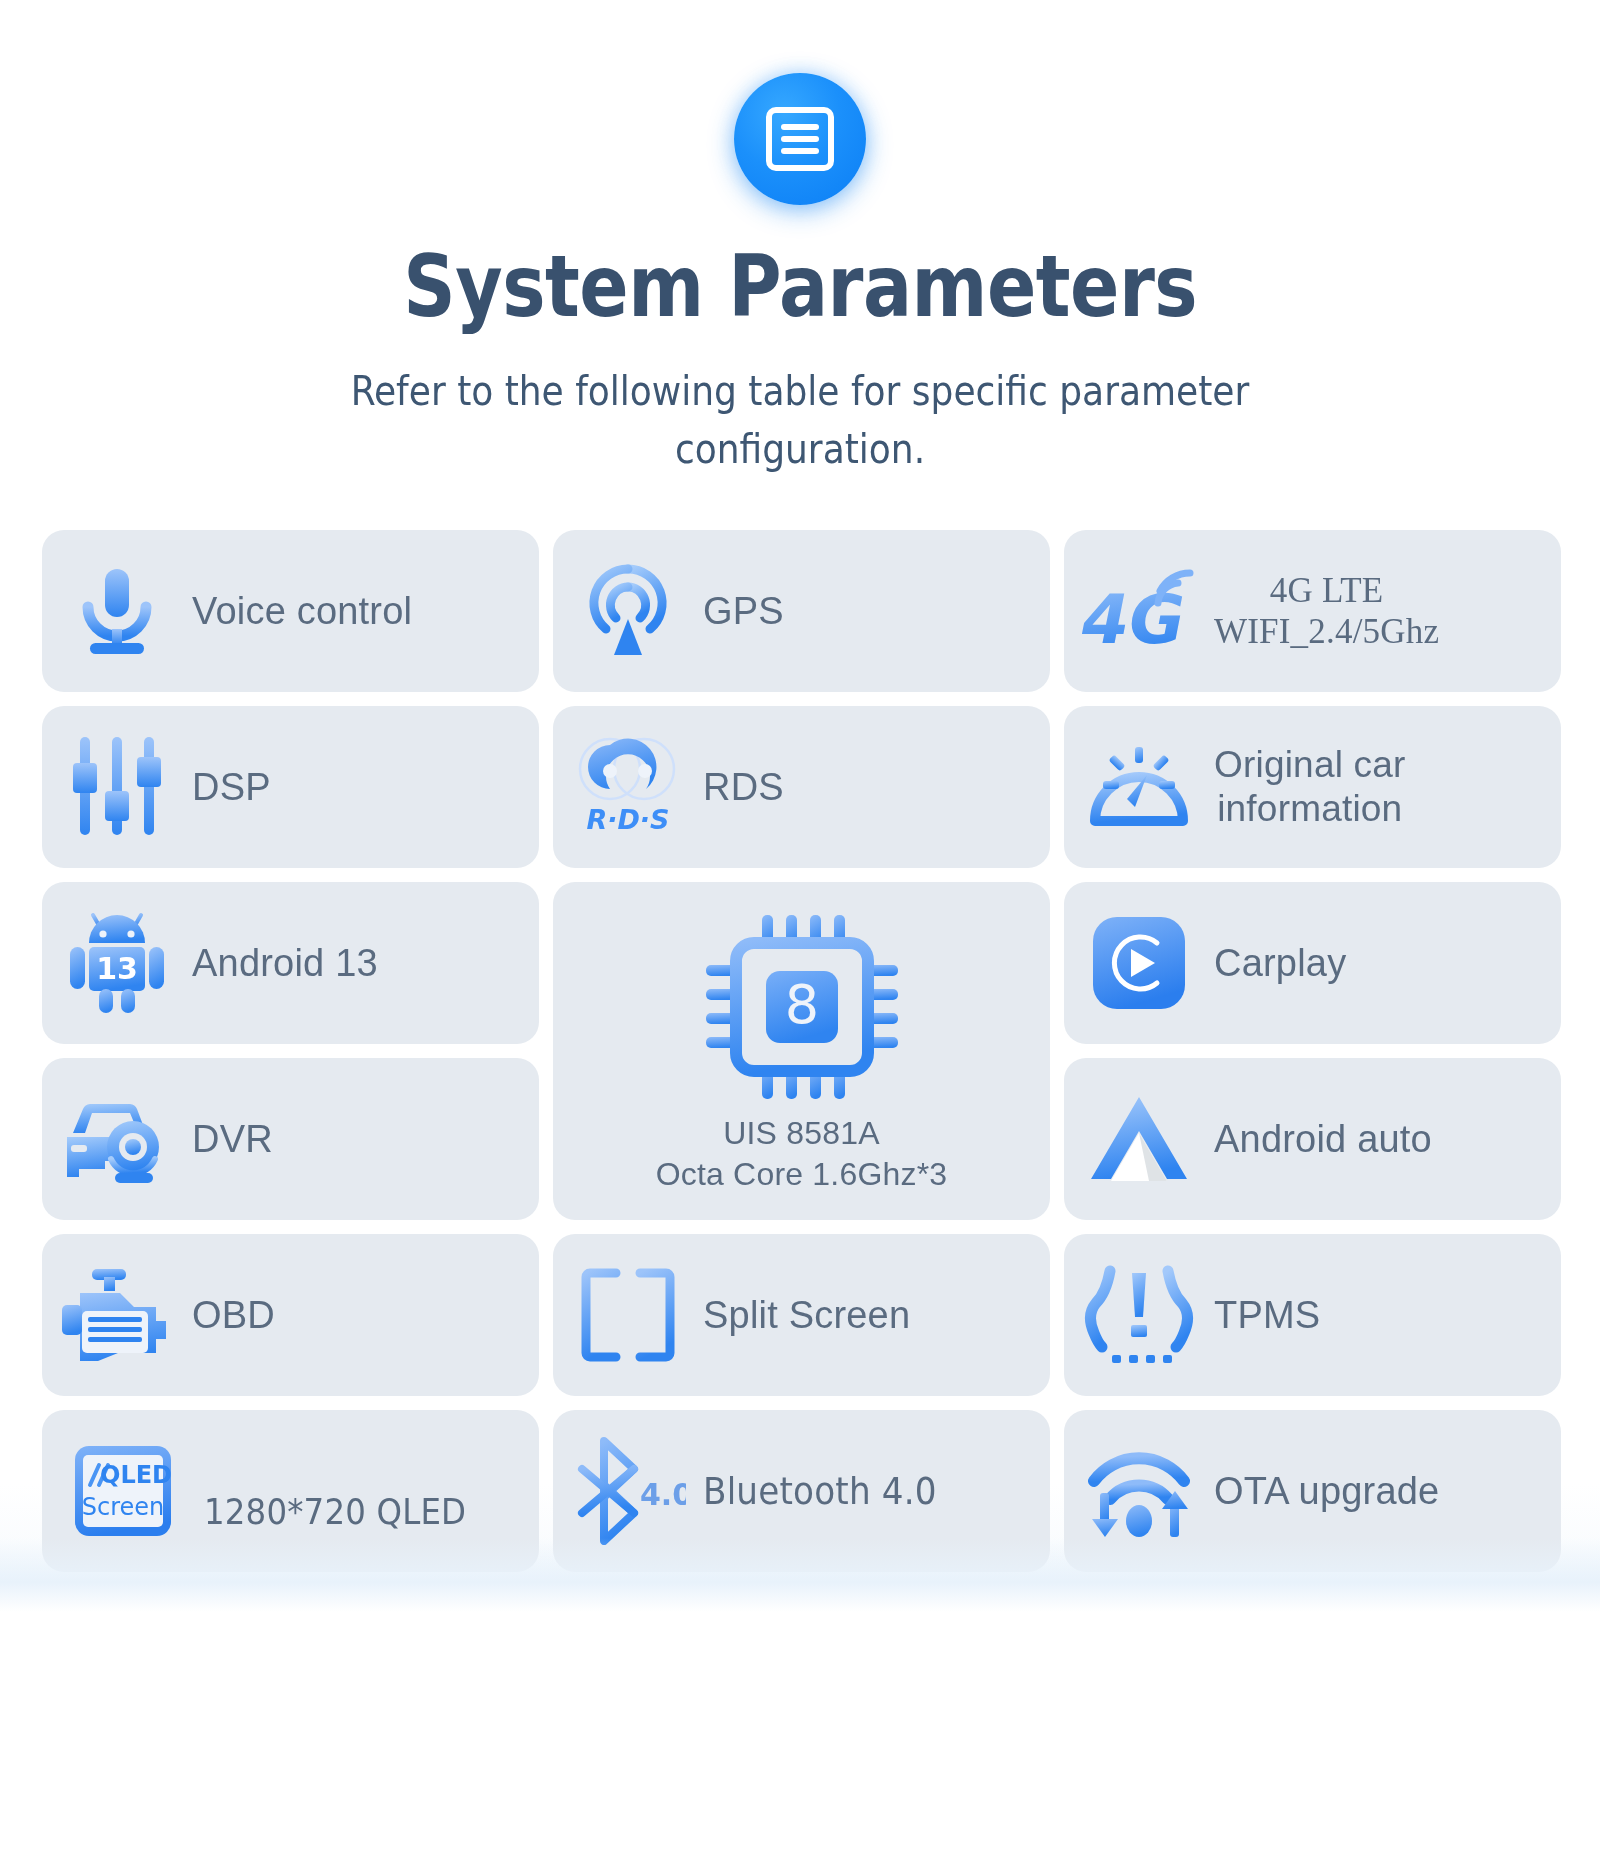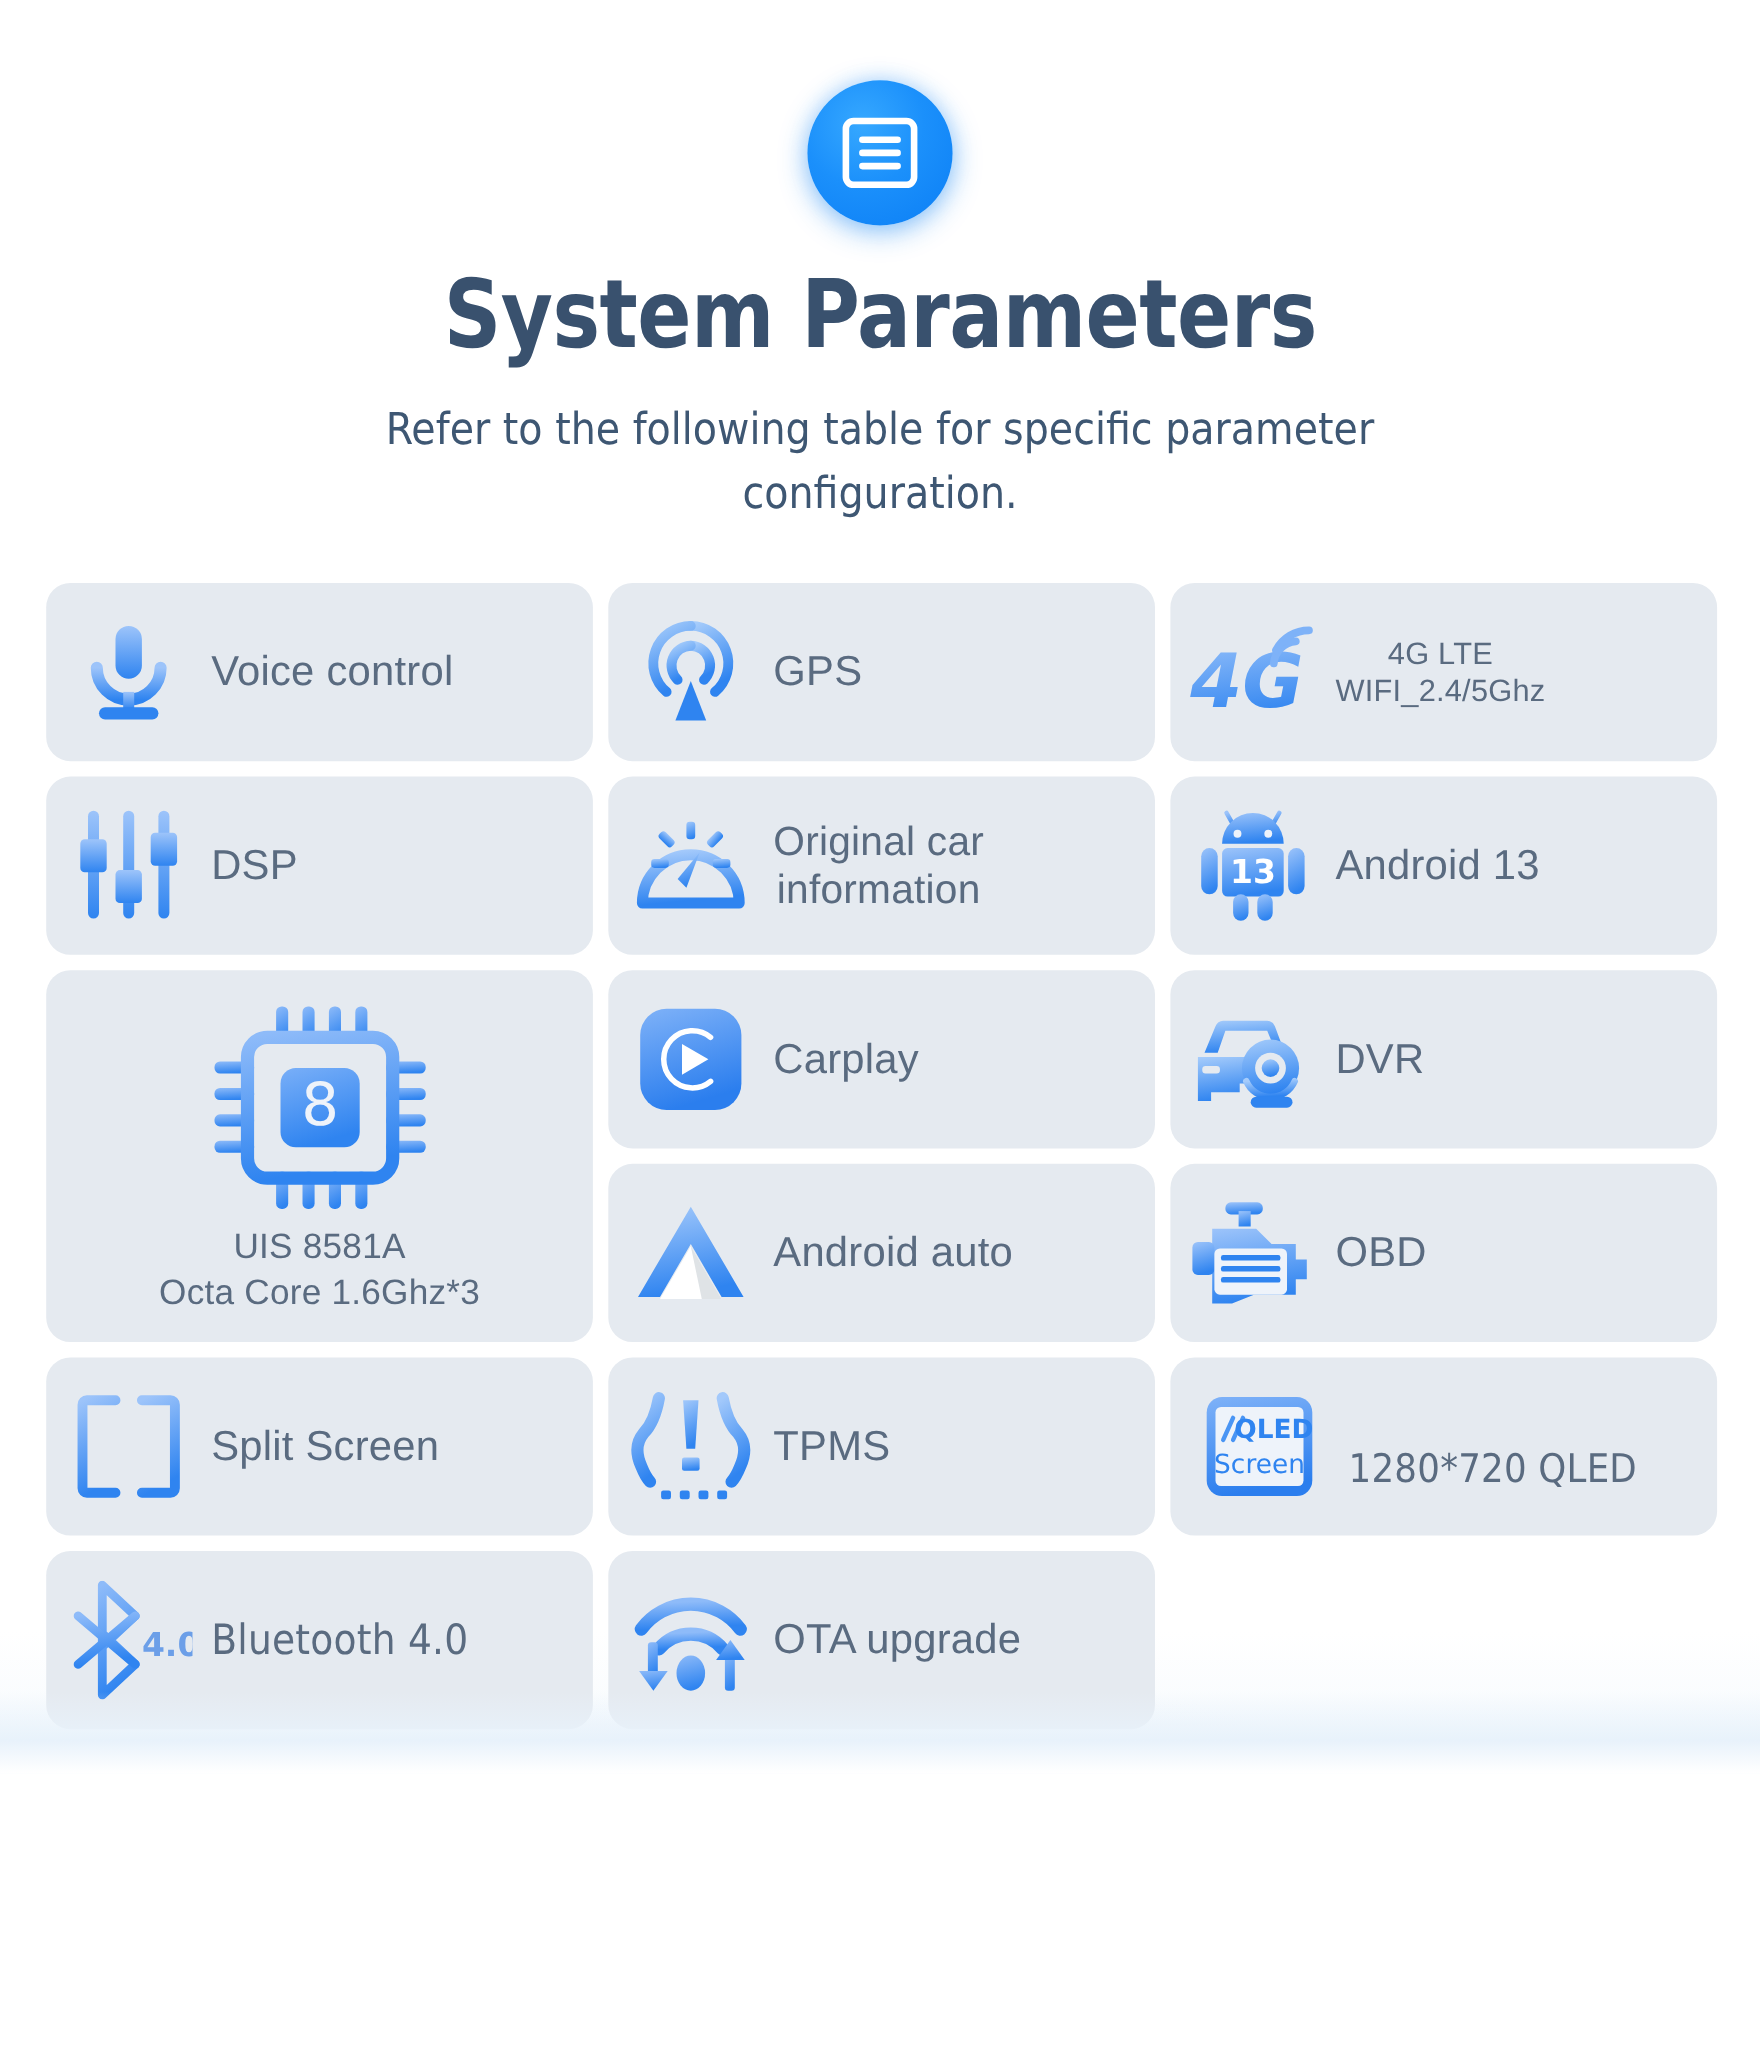--- a/index.html
+++ b/index.html
@@ -134,21 +134,21 @@
     width: 210px;
     height: 200px;
   }
   .card.cpu .card-label {
     text-align: center;
     font-size: 32px;
     line-height: 1.28;
     white-space: nowrap;
   }
 
-  .card.four-g .card-label { text-align: center; font-size: 28px; }
+  .card.four-g .card-label { text-align: center; font-size: 35px; font-family: Liberation Serif, serif; }
   .card.orig .card-label { font-size: 37px; line-height: 1.2; }
 
   .card.qled .card-icon { width: 130px; }
   .card.qled .card-label { font-size: 36px; margin-top: 43px; }
 
   .footer-bar {
     position: absolute;
     left: 0;
     right: 0;
     bottom: 0;
@@ -248,20 +248,39 @@
           <rect x="45" y="2" width="10" height="98" rx="5" fill="url(#gEq)"></rect>
           <rect x="77" y="2" width="10" height="98" rx="5" fill="url(#gEq)"></rect>
           <rect x="6" y="28" width="24" height="30" rx="4" fill="url(#gEq)"></rect>
           <rect x="38" y="56" width="24" height="30" rx="4" fill="url(#gEq)"></rect>
           <rect x="70" y="22" width="24" height="30" rx="4" fill="url(#gEq)"></rect>
         </svg>
       </span>
       <span class="card-label">DSP</span>
     </div>
 
+    <div class="card">
+      <span class="card-icon">
+        <svg width="108" height="104" viewBox="0 0 108 104">
+          <defs>
+              <linearGradient id="gRds" x1="0" y1="0" x2="0.4" y2="1">
+            <stop offset="0%" stop-color="#8fbbf9"></stop>
+                <stop offset="100%" stop-color="#2f84f0"></stop>
+          </linearGradient>
+            </defs>
+          <circle cx="36" cy="34" r="30" fill="none" stroke="#cfe0fb" stroke-width="2.5"></circle>
+          <circle cx="70" cy="34" r="30" fill="none" stroke="#cfe0fb" stroke-width="2.5"></circle>
+          <path d="M36 10 a22 22 0 1 0 0 44 a22 22 0 1 1 36 0 a22 22 0 1 0 -36 -44 Z" fill="url(#gRds)"></path>
+          <circle cx="36" cy="36" r="7" fill="#eef3fa"></circle>
+          <circle cx="71" cy="36" r="7" fill="#eef3fa"></circle>
+          <text x="54" y="94" text-anchor="middle" font-family="'DejaVu Sans','Liberation Sans',sans-serif" font-size="27" font-weight="700" font-style="italic" fill="#3d8ef7">R·D·S</text>
+        </svg>
+      </span>
+      <span class="card-label">RDS</span>
+    </div>
 
     <div class="card orig">
       <span class="card-icon">
         <svg width="104" height="100" viewBox="0 0 104 100">
           <defs>
               <linearGradient id="gSp" x1="0" y1="0" x2="0.2" y2="1">
             <stop offset="0%" stop-color="#a3c9fb"></stop>
                 <stop offset="100%" stop-color="#2f84f0"></stop>
           </linearGradient>
             </defs>

